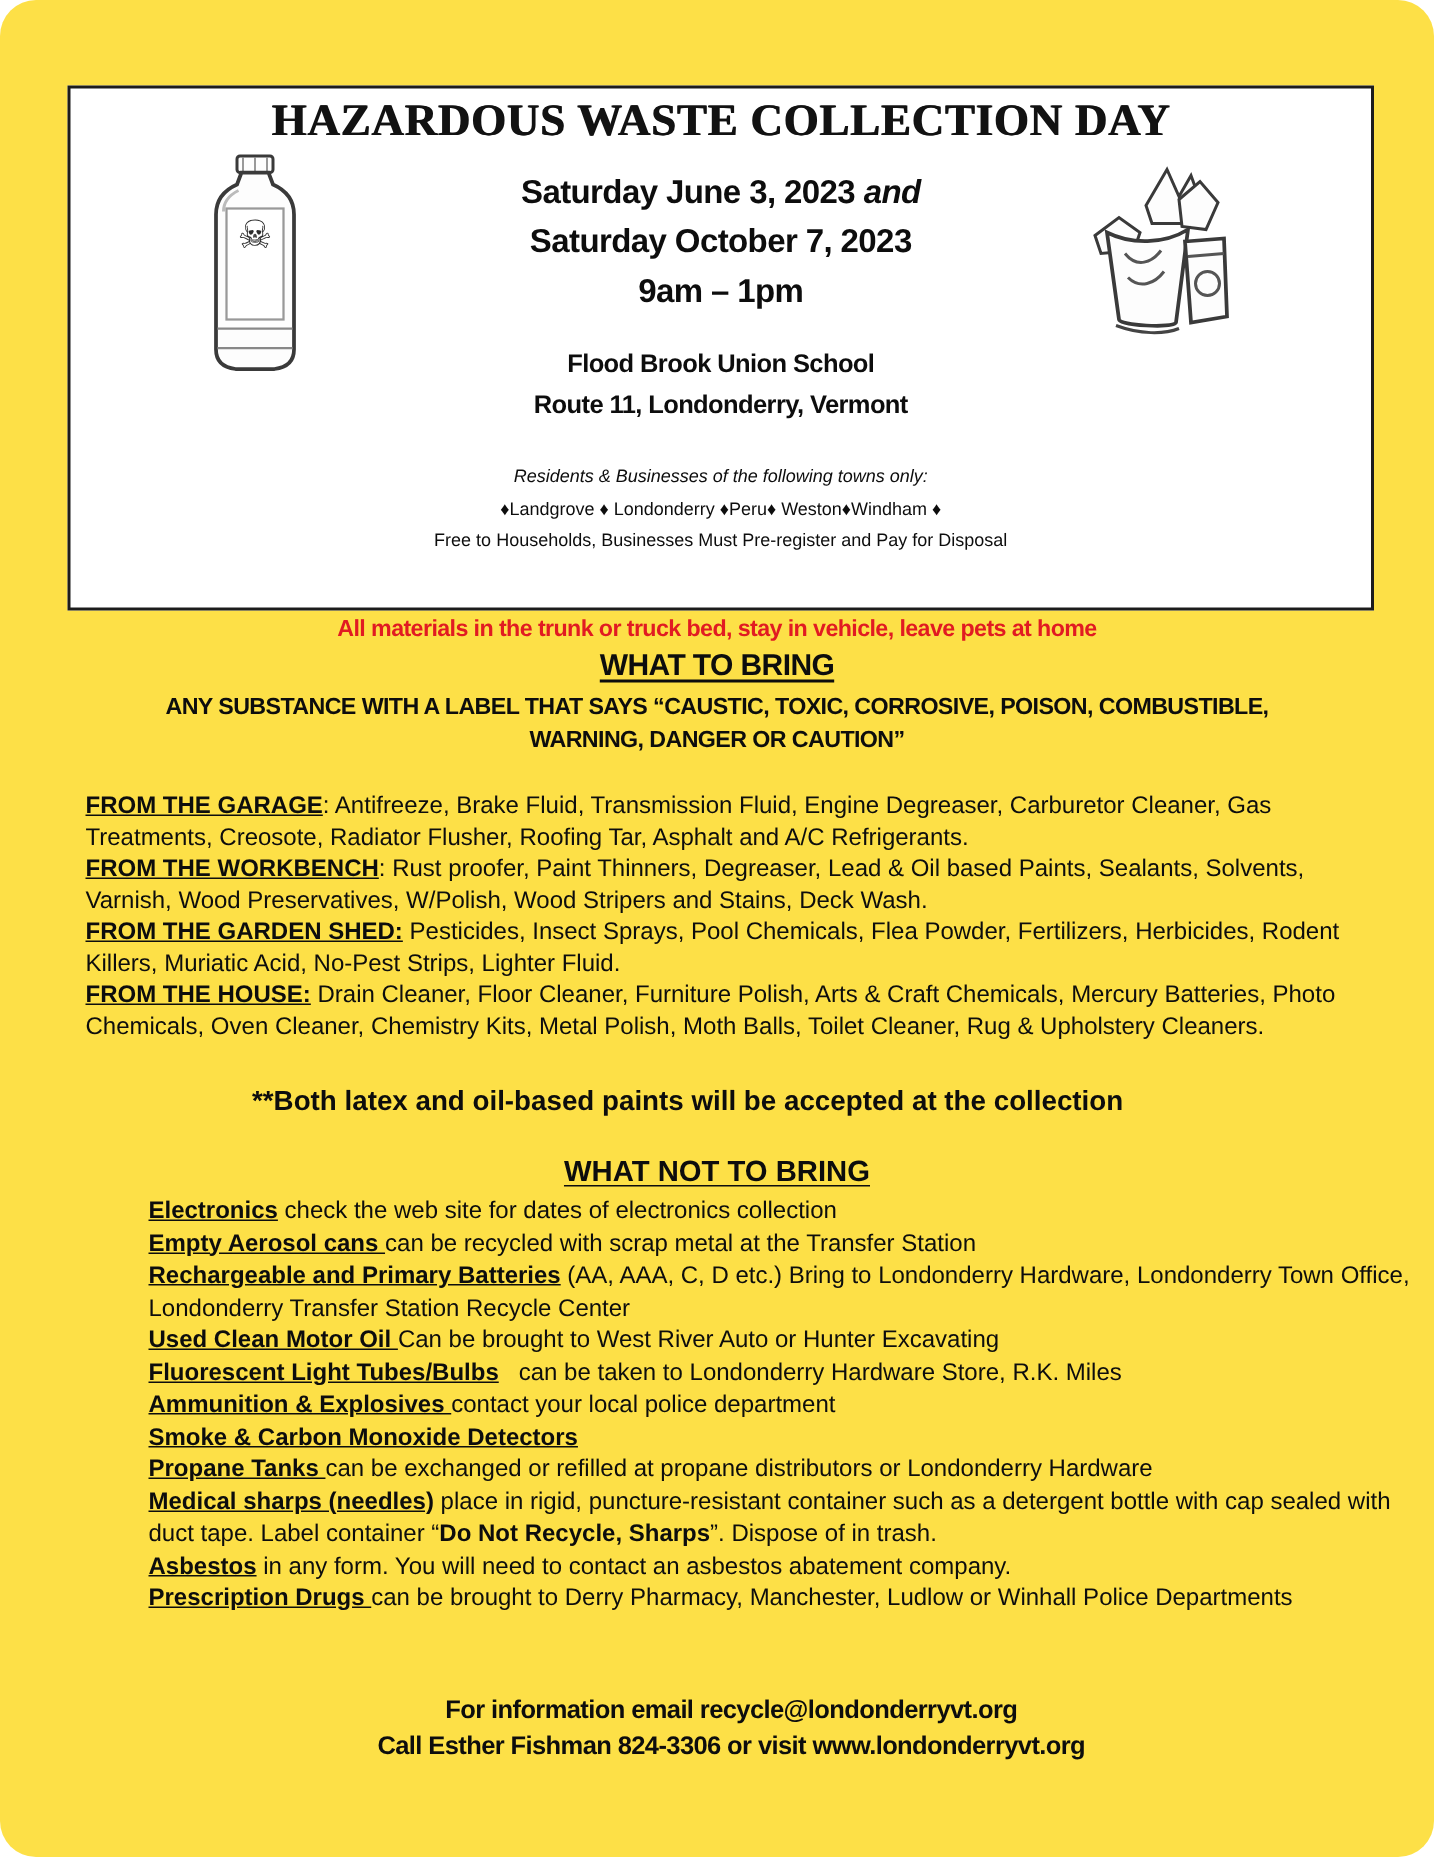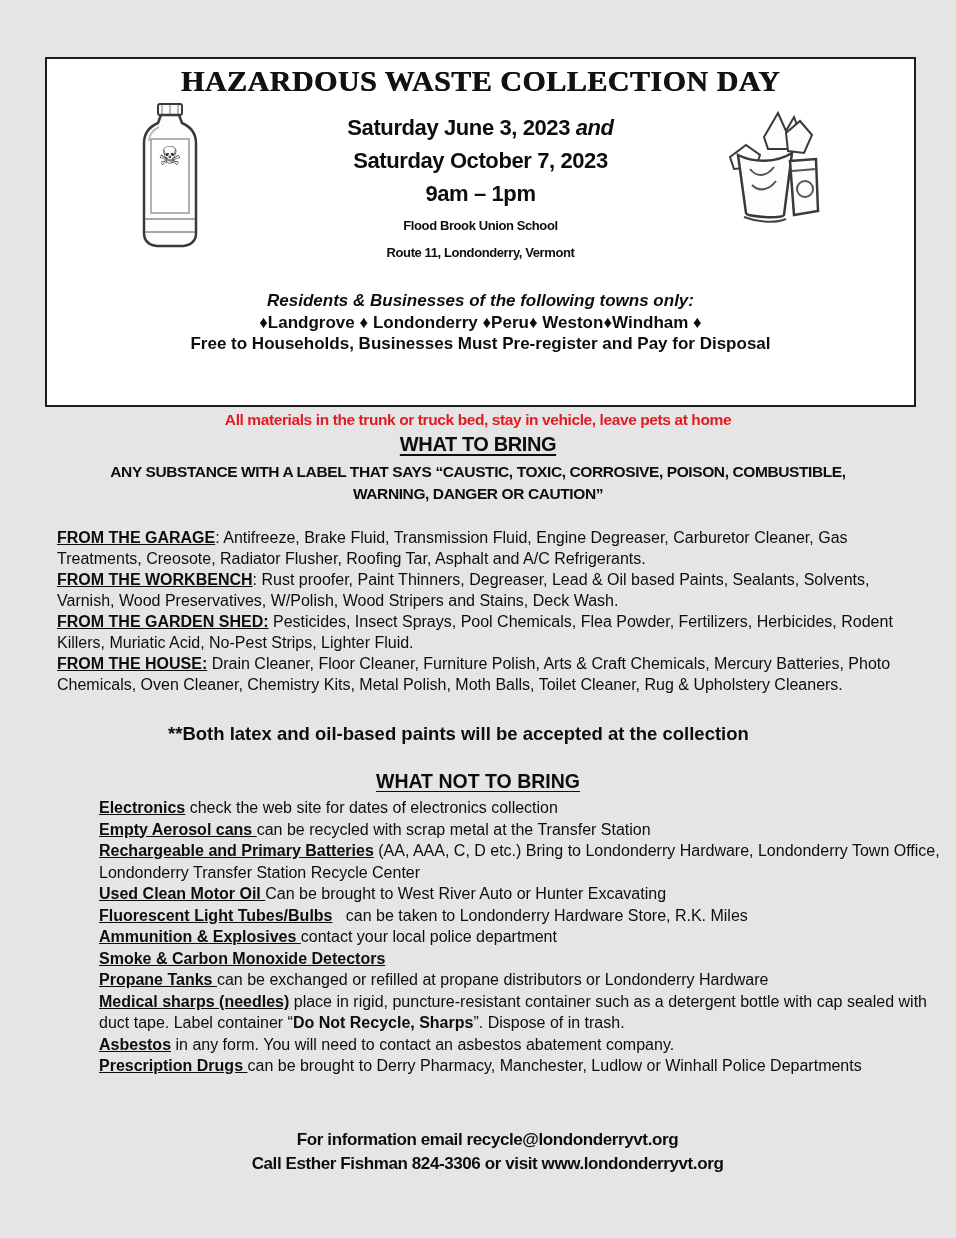--- a/index.html
+++ b/index.html
@@ -1,24 +1,25 @@
 <!DOCTYPE html>
 <html><head>
 <meta charset="utf-8">
 <style>
   * { margin:0; padding:0; box-sizing:border-box; }
   html,body { background:#ffffff; }
   .page {
     position:relative;
     width:956px; height:1238px;
     margin:0 auto;
-    background:#e5e5e5;
+    background:#fde047;
     font-family:"Liberation Sans", sans-serif;
     color:#0d0d0d;
     overflow:hidden;
+    border-radius:24px;
   }
   
   .header-box {
     position:absolute;
     left:45px; top:57px;
     width:871px; height:350px;
     border:2px solid #1c1c1c;
     background:#ffffff;
     text-align:center;
   }
@@ -34,29 +35,29 @@
   .bottle-icon { position:absolute; left:78px; top:42px; }
   .waste-icon  { position:absolute; right:86px; top:50px; }
   .narrow { letter-spacing:-0.4px; font-weight:bold; }
   .dates {
     margin-top:13px;
     font-size:22px;
     line-height:33px;
   }
   .dates .it { font-style:italic; }
   .location {
-    margin-top:2px;
-    font-size:13px;
+    margin-top:19px;
+    font-size:17px;
     line-height:27px;
   }
   .residents {
     margin-top:24px;
-    font-size:17px;
+    font-size:12px;
     line-height:21.5px;
-    font-weight:bold;
+    font-weight:normal;
   }
   .residents .res-line1 { font-style:italic; }
   
   .alert-line {
     position:absolute; left:0; top:411px; width:100%;
     text-align:center;
     font-size:15.5px;
     color:#e11b22;
   }
   .wtb-heading {

